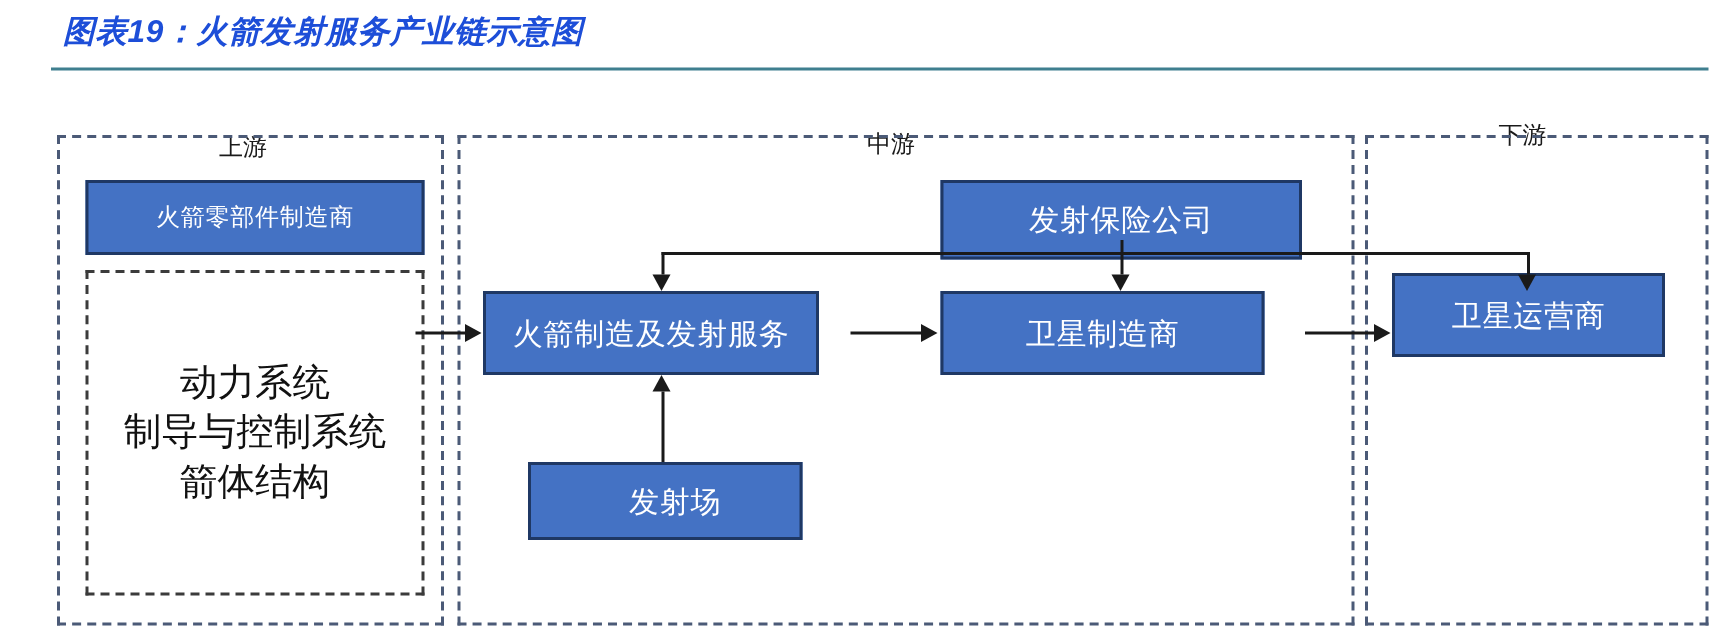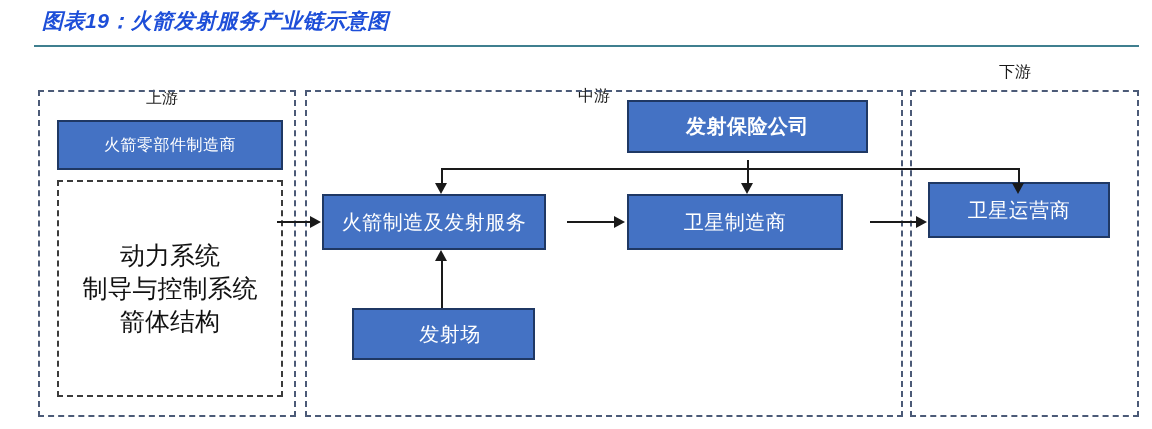--- a/index.html
+++ b/index.html
@@ -124,35 +124,35 @@
 </head>
 <body>
 
 <div id="root">
 
   <div class="chart-title">图表19：火箭发射服务产业链示意图</div>
   <div class="title-rule"></div>
 
   <div class="stage-label" style="left:146px; top:52px;margin-top:36px;">上游</div>
   <div class="stage-label" style="left:578px; top:62px;margin-top:24px;">中游</div>
-  <div class="stage-label" style="left:999px; top:62px;">下游</div>
+  <div class="stage-label" style="left:999px; top:80px;">下游</div>
 
   <div class="region" style="left:38px; top:90px; width:258px; height:327px;"></div>
   <div class="region" style="left:305px; top:90px; width:598px; height:327px;"></div>
   <div class="region" style="left:910px; top:90px; width:229px; height:327px;"></div>
 
   <div class="node small" style="left:57px; top:120px; width:226px; height:50px;">火箭零部件制造商</div>
 
   <div class="subbox" style="left:57px; top:180px; width:226px; height:217px;">
     <div class="line">动力系统</div>
     <div class="line">制导与控制系统</div>
     <div class="line">箭体结构</div>
   </div>
 
-  <div class="node" style="left:627px; top:100px; width:241px; height:53px;font-weight:bold;">发射保险公司</div>
+  <div class="node" style="left:627px; top:120px; width:241px; height:53px;">发射保险公司</div>
 
   <div class="node" style="left:322px; top:194px; width:224px; height:56px;font-family:Liberation Serif, serif;">火箭制造及发射服务</div>
 
   <div class="node" style="left:627px; top:194px; width:216px; height:56px;">卫星制造商</div>
 
   <div class="node" style="left:928px; top:182px; width:182px; height:56px;">卫星运营商</div>
 
   <div class="node" style="left:352px; top:308px; width:183px; height:52px;padding-left:13px;">发射场</div>
 
   <div class="vline" style="left:747px; top:160px; height:9px;"></div>

